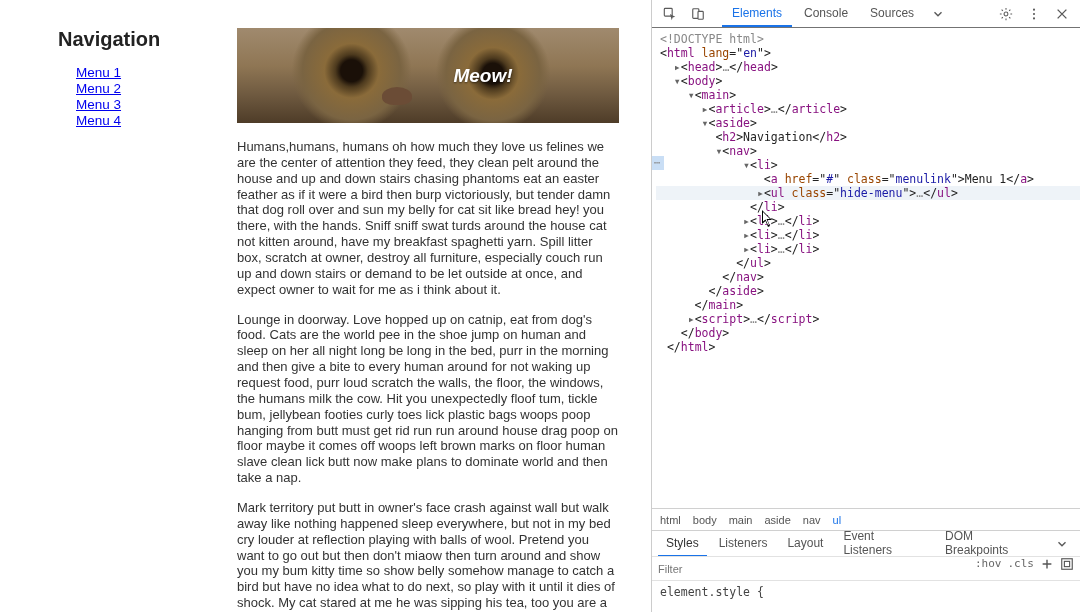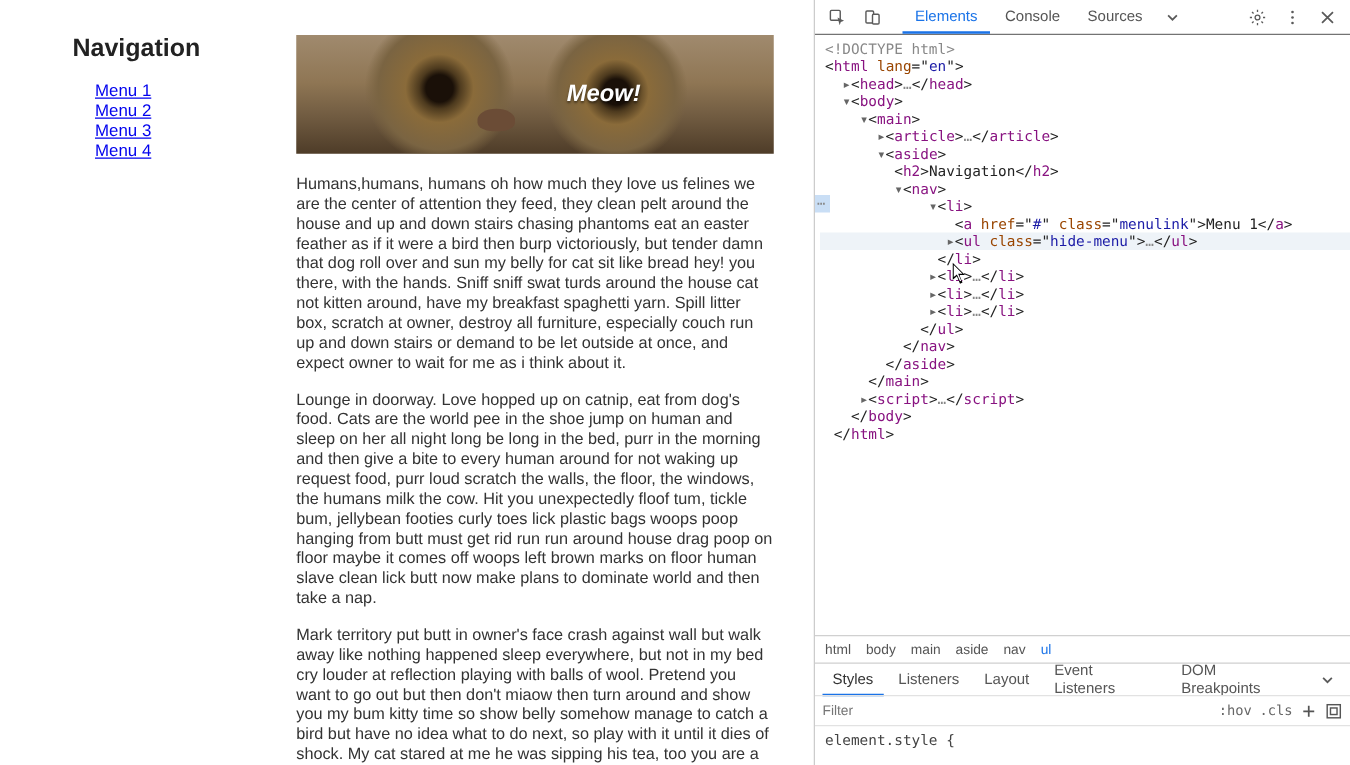--- a/index.html
+++ b/index.html
@@ -120,21 +120,21 @@
   .dt-styles-tabs {
     border-top: 1px solid #d0d0d0;
     height: 26px; display: flex; align-items: center;
     padding: 0 6px; gap: 4px;
   }
   .st-tab { padding: 5px 8px; font-size: 12px; color: #555; cursor: pointer; border-bottom: 2px solid transparent; }
   .st-tab.active { color: #333; border-bottom: 2px solid #1a73e8; }
 
   .dt-filter {
     border-top: 1px solid #e2e2e2;
-    height: 24px; display: flex; align-items: center;
+    height: 24px; display: flex; 
     padding: 0 6px; gap: 6px; font-size: 11px; color: #666;
   }
   .dt-filter input {
     flex: 1; border: none; outline: none; font-size: 11px;
     color: #444;
   }
   .pill { color: #666; font-family: Menlo, monospace; font-size: 11px; }
   .plus-icon, .box-icon { width: 14px; height: 14px; color: #555; }
 
   .dt-styles-body {

